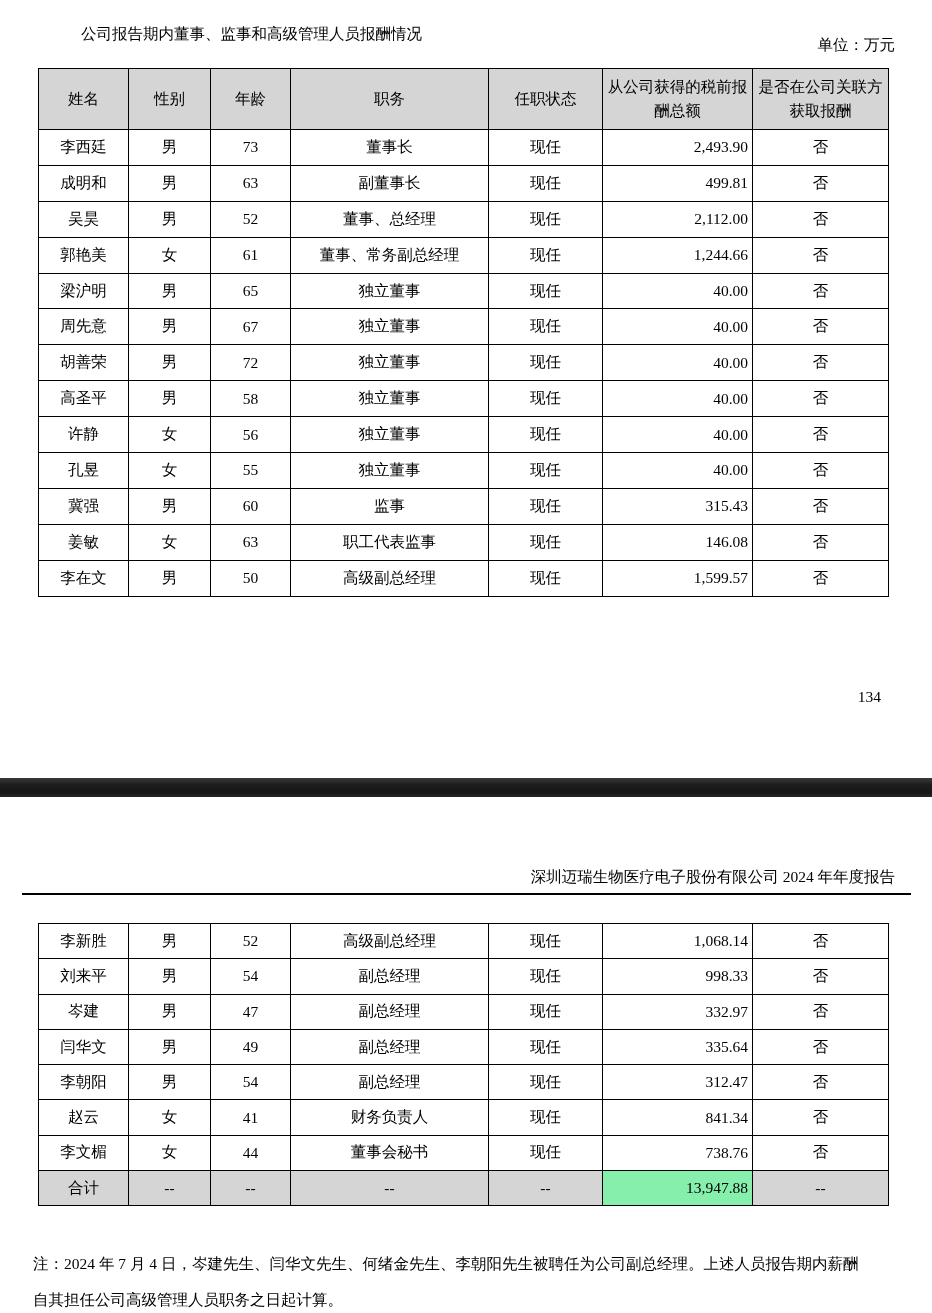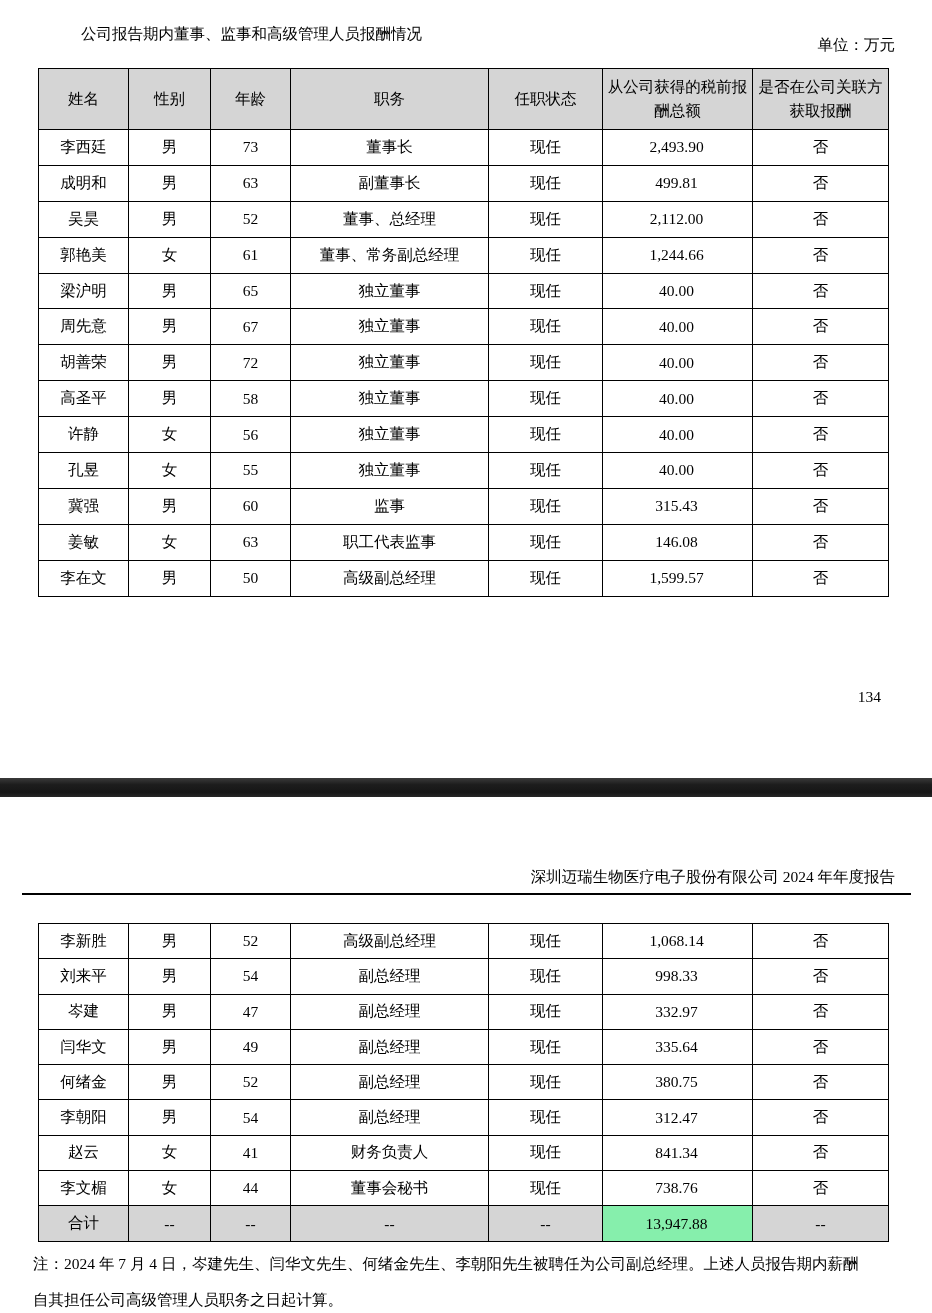--- a/index.html
+++ b/index.html
@@ -47,21 +47,21 @@
   .report-table { border: 1.5px solid #000; }
   .report-table th {
     background: #d5d5d5;
     font-weight: normal;
     height: 60px;
     white-space: pre-line;
     line-height: 1.55;
   }
   .table1 td { height: 34.9px; }
   .table2 td { height: 34.3px; }
-  .report-table td.col-amount { padding-right: 4px; }
+  .report-table td.col-amount { text-align: right; padding-right: 4px; }
   .table2 tr.total td { background: #d5d5d5; margin-top: 15px; }
   .table2 tr.total td.col-amount { background: #86efac; }
 
   .c-name    { width: 90px; }
   .c-gender  { width: 82px; }
   .c-age     { width: 80px; }
   .c-pos     { width: 198px; }
   .c-status  { width: 114px; }
   .c-amount  { width: 150px; }
   .c-related { width: 136px; }
@@ -264,29 +264,20 @@
       <tr>
         <td class="col-name">闫华文</td>
         <td class="col-gender">男</td>
         <td class="col-age">49</td>
         <td class="col-position">副总经理</td>
         <td class="col-status">现任</td>
         <td class="col-amount">335.64</td>
         <td class="col-related">否</td>
       </tr>
       <tr>
-        <td class="col-name">何绪金</td>
-        <td class="col-gender">男</td>
-        <td class="col-age">52</td>
-        <td class="col-position">副总经理</td>
-        <td class="col-status">现任</td>
-        <td class="col-amount">380.75</td>
-        <td class="col-related">否</td>
-      </tr>
-      <tr>
         <td class="col-name">李朝阳</td>
         <td class="col-gender">男</td>
         <td class="col-age">54</td>
         <td class="col-position">副总经理</td>
         <td class="col-status">现任</td>
         <td class="col-amount">312.47</td>
         <td class="col-related">否</td>
       </tr>
       <tr>
         <td class="col-name">赵云</td>

